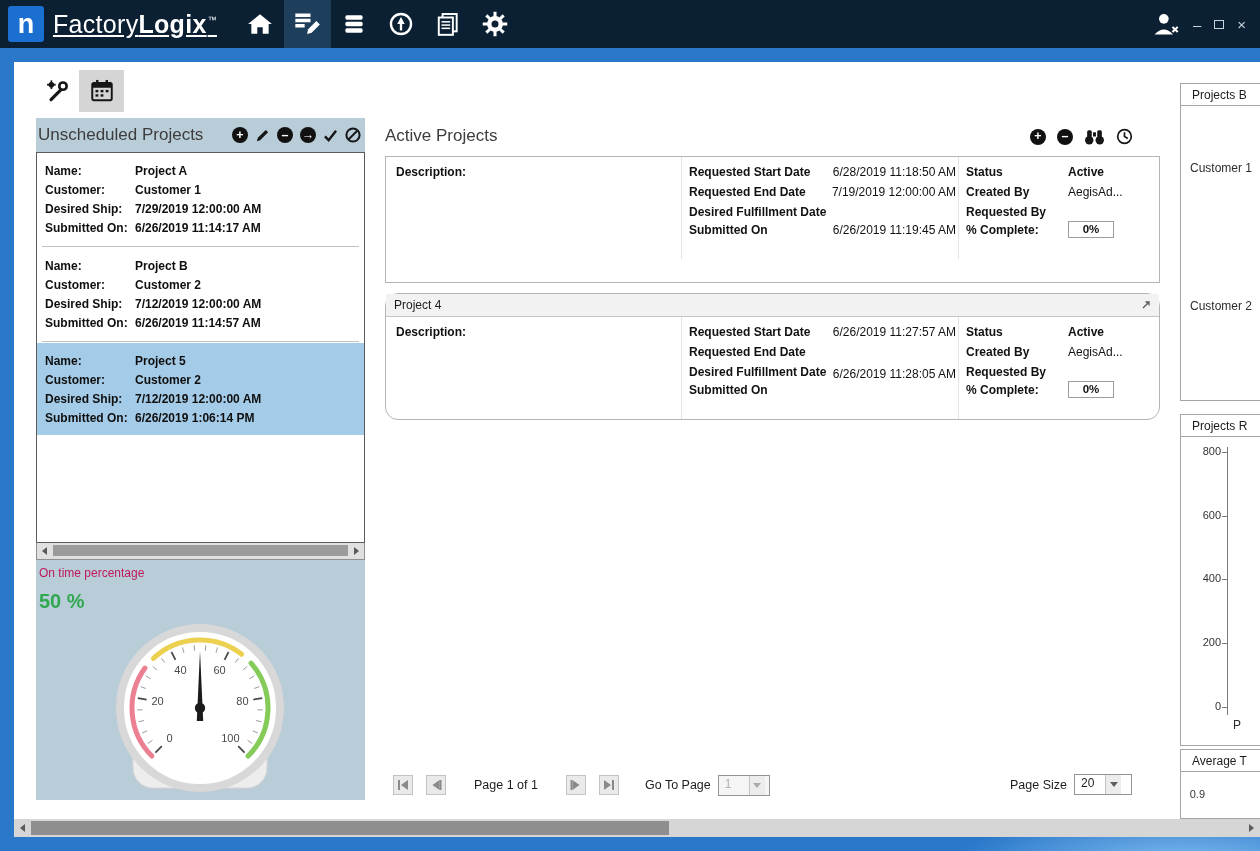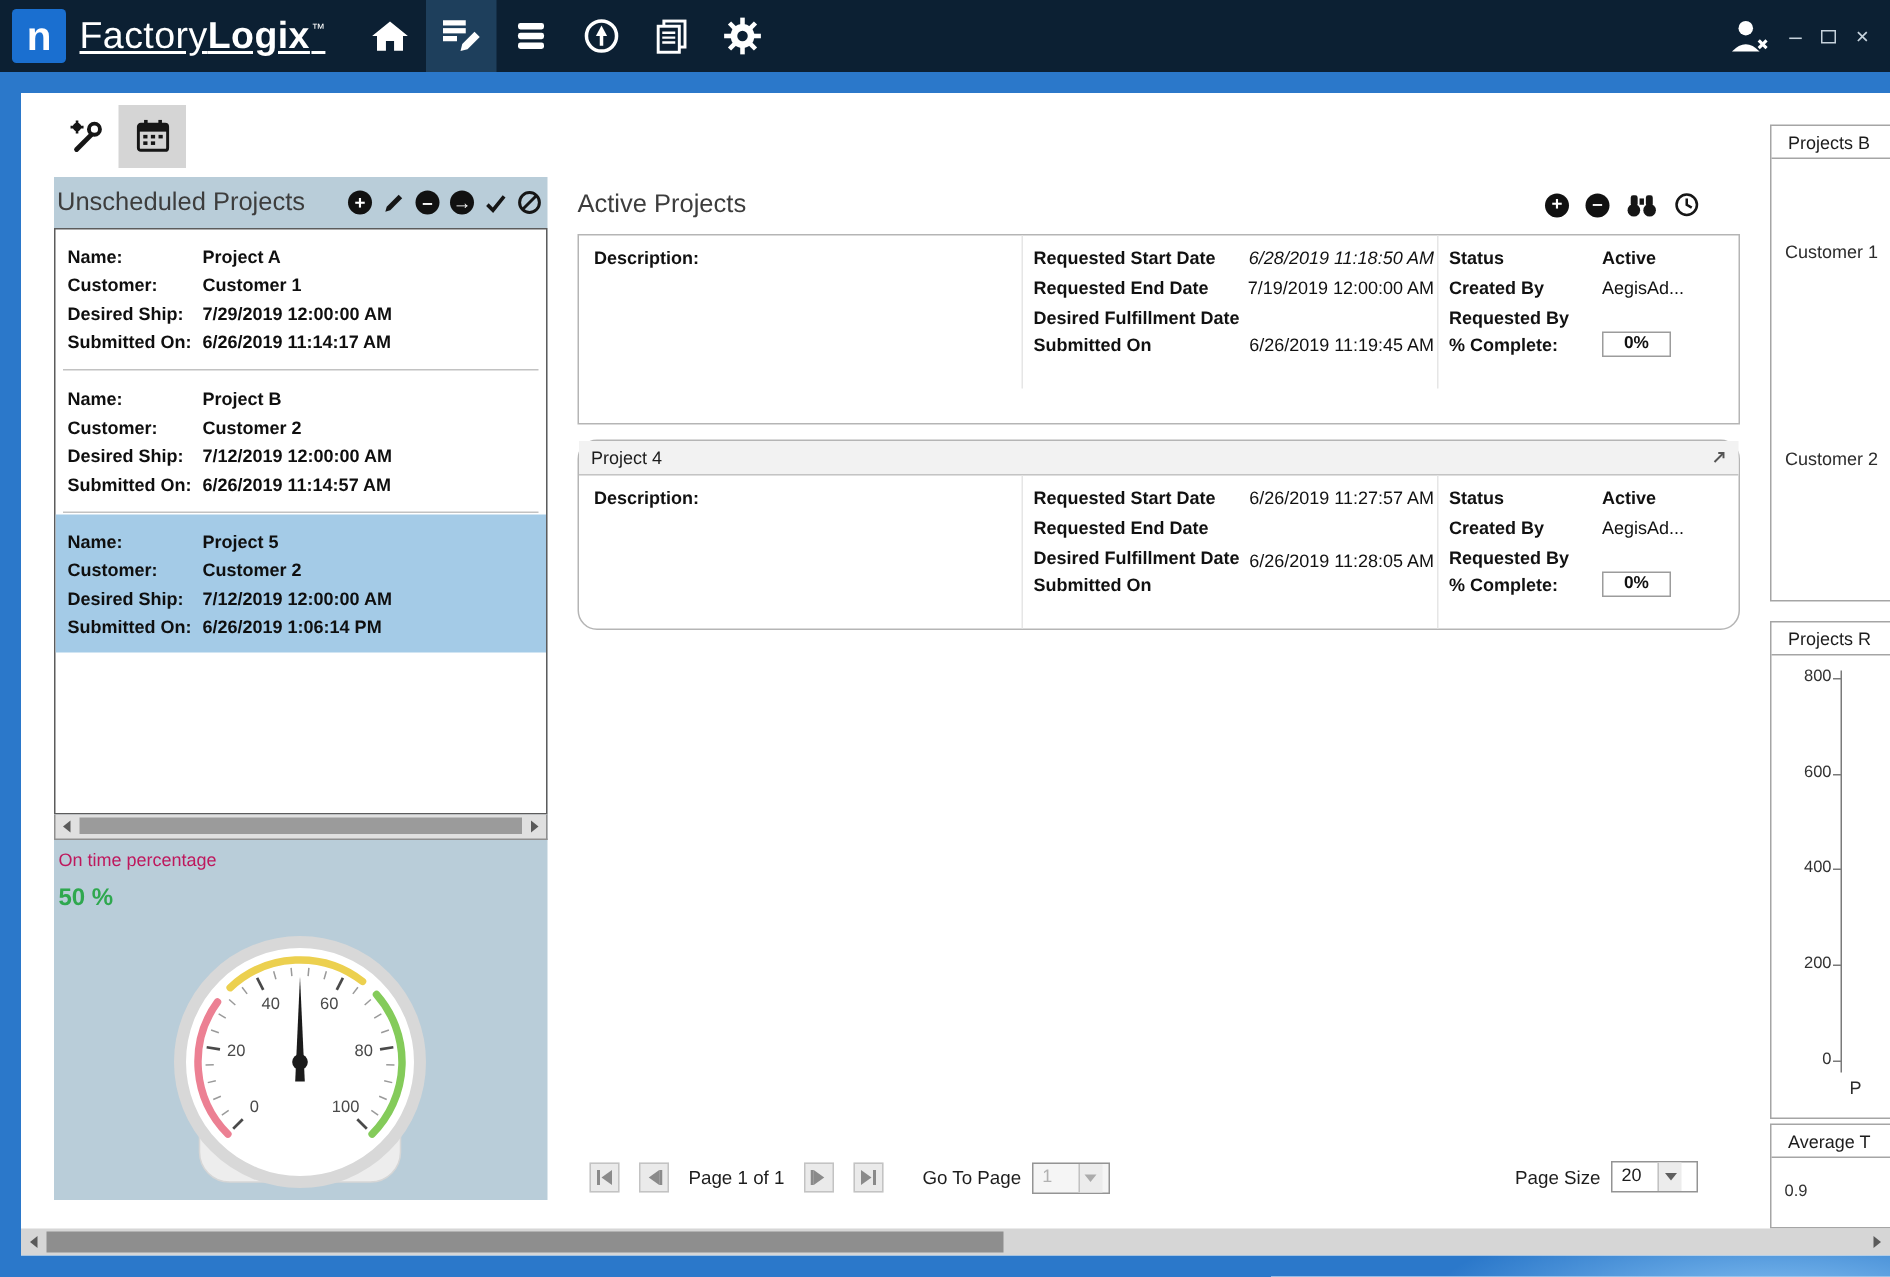--- a/index.html
+++ b/index.html
@@ -42,42 +42,42 @@
   .ul-entry.sel { background:#a4cbe7; }
   .ul-row { display:flex; font-size:12px; font-weight:bold; color:#0f0f0f; line-height:19px; white-space:nowrap; }
   .ul-label { width:90px; flex:0 0 auto; }
   .ul-sep { height:1px; background:#c2c2c2; margin:1px 5px; }
 
   .lp-hscroll { position:absolute; left:0; top:425px; width:329px; height:17px; background:#e0e0e0; border:1px solid #8f8f8f; border-top:none; }
   .lp-hthumb { position:absolute; left:16px; right:16px; top:2px; height:11px; background:#9b9b9b; }
   .hs-arrow { position:absolute; top:0; width:15px; height:15px; display:flex; align-items:center; justify-content:center; cursor:pointer; }
 
   .ontime-title { position:absolute; left:3px; top:448px; font-size:12px; color:#be185d; }
-  .ontime-value { position:absolute; left:3px; top:472px; font-size:16px; font-weight:bold; color:#2fa84f; }
+  .ontime-value { position:absolute; left:3px; top:472px; font-size:20px; font-weight:bold; color:#2fa84f; }
   .gauge-wrap { position:absolute; left:64px; top:498px; width:200px; height:180px; }
 
   
   .center-title { position:absolute; left:371px; top:64px; font-size:17px; color:#3d3d3d; }
   .ap-icons { position:absolute; left:1016px; top:66px; display:flex; align-items:center; gap:11px; }
 
   .card { position:absolute; left:371px; width:775px; height:127px; border:1px solid #b5b5b5; background:#fff; }
   .card-header { height:23px; background:#f2f2f2; border-bottom:1px solid #c4c4c4; display:flex; align-items:center; padding:0 8px; font-size:12px; color:#1c1c1c; }
   .card-expand { margin-left:auto; cursor:pointer; display:flex; }
   .card-body { position:relative; height:102px; font-size:12px; color:#111; }
   .lbl { position:absolute; font-weight:bold; white-space:nowrap; }
   .val { position:absolute; white-space:nowrap; }
   .val.right { text-align:right; }
   .colsep { position:absolute; top:0; bottom:0; width:1px; background:#e6e6e6; }
   .pct-box { position:absolute; width:46px; height:17px; border:1px solid #9c9c9c; text-align:center; font-weight:bold; font-size:11.5px; line-height:15px; background:#fff; }
 
   
   .pager { position:absolute; left:379px; top:712px; width:767px; height:22px; font-size:12.5px; color:#1d1d1d; display:flex; align-items:center; }
   .pg-btn { width:20px; height:20px; background:#eaeaea; border:1px solid #c3c3c3; display:inline-flex; align-items:center; justify-content:center; cursor:pointer; }
   .pg-gap { margin-left:13px; }
-  .pg-text { margin:0 13px; }
+  .pg-text { margin:0 28px; }
   .combo { display:inline-flex; height:21px; border:1px solid #949494; background:#fff; align-items:stretch; cursor:pointer; }
   .combo .cv { padding:1px 6px 0 6px; font-size:12px; min-width:30px; }
   .combo .ca { width:16px; background:#ececec; border-left:1px solid #c2c2c2; display:flex; align-items:center; justify-content:center; }
   .combo.disabled { background:#f5f5f5; }
   .combo.disabled .cv { color:#b2b2b2; }
   .tri-down { width:0; height:0; border-left:4px solid transparent; border-right:4px solid transparent; border-top:5px solid #5e5e5e; }
   .pg-right { position:absolute; right:28px; top:0; display:flex; align-items:center; gap:7px; }
 
   
   .rcard { position:absolute; left:1166px; width:104px; background:#fff; border:1px solid #a5a5a5; }
@@ -386,21 +386,21 @@
       </span>
   </div>
 
   <div class="card" style="top:94px;">
     <div class="card-body">
       <div class="colsep" style="left:295px;"></div>
       <div class="colsep" style="left:572px;"></div>
       <span class="lbl" style="left:10px; top:8px;">Description:</span>
       <span class="val" style="left:110px; top:8px;"></span>
       <span class="lbl" style="left:303px; top:8px;">Requested Start Date</span>
-      <span class="val right" style="left:428px; top:8px; width:142px;font-style:italic;">6/28/2019 11:18:50 AM</span>
+      <span class="val right" style="left:428px; top:8px; width:142px;">6/28/2019 11:18:50 AM</span>
       <span class="lbl" style="left:303px; top:28px;">Requested End Date</span>
       <span class="val right" style="left:428px; top:28px; width:142px;">7/19/2019 12:00:00 AM</span>
       <span class="lbl" style="left:303px; top:48px;">Desired Fulfillment Date</span>
       <span class="val right" style="left:428px; top:48px; width:142px;"></span>
       <span class="lbl" style="left:303px; top:66px;">Submitted On</span>
       <span class="val right" style="left:428px; top:66px; width:142px;">6/26/2019 11:19:45 AM</span>
       <span class="lbl" style="left:580px; top:8px;">Status</span>
       <span class="lbl" style="left:682px; top:8px;">Active</span>
       <span class="lbl" style="left:580px; top:28px;">Created By</span>
       <span class="val" style="left:682px; top:28px;">AegisAd...</span>

